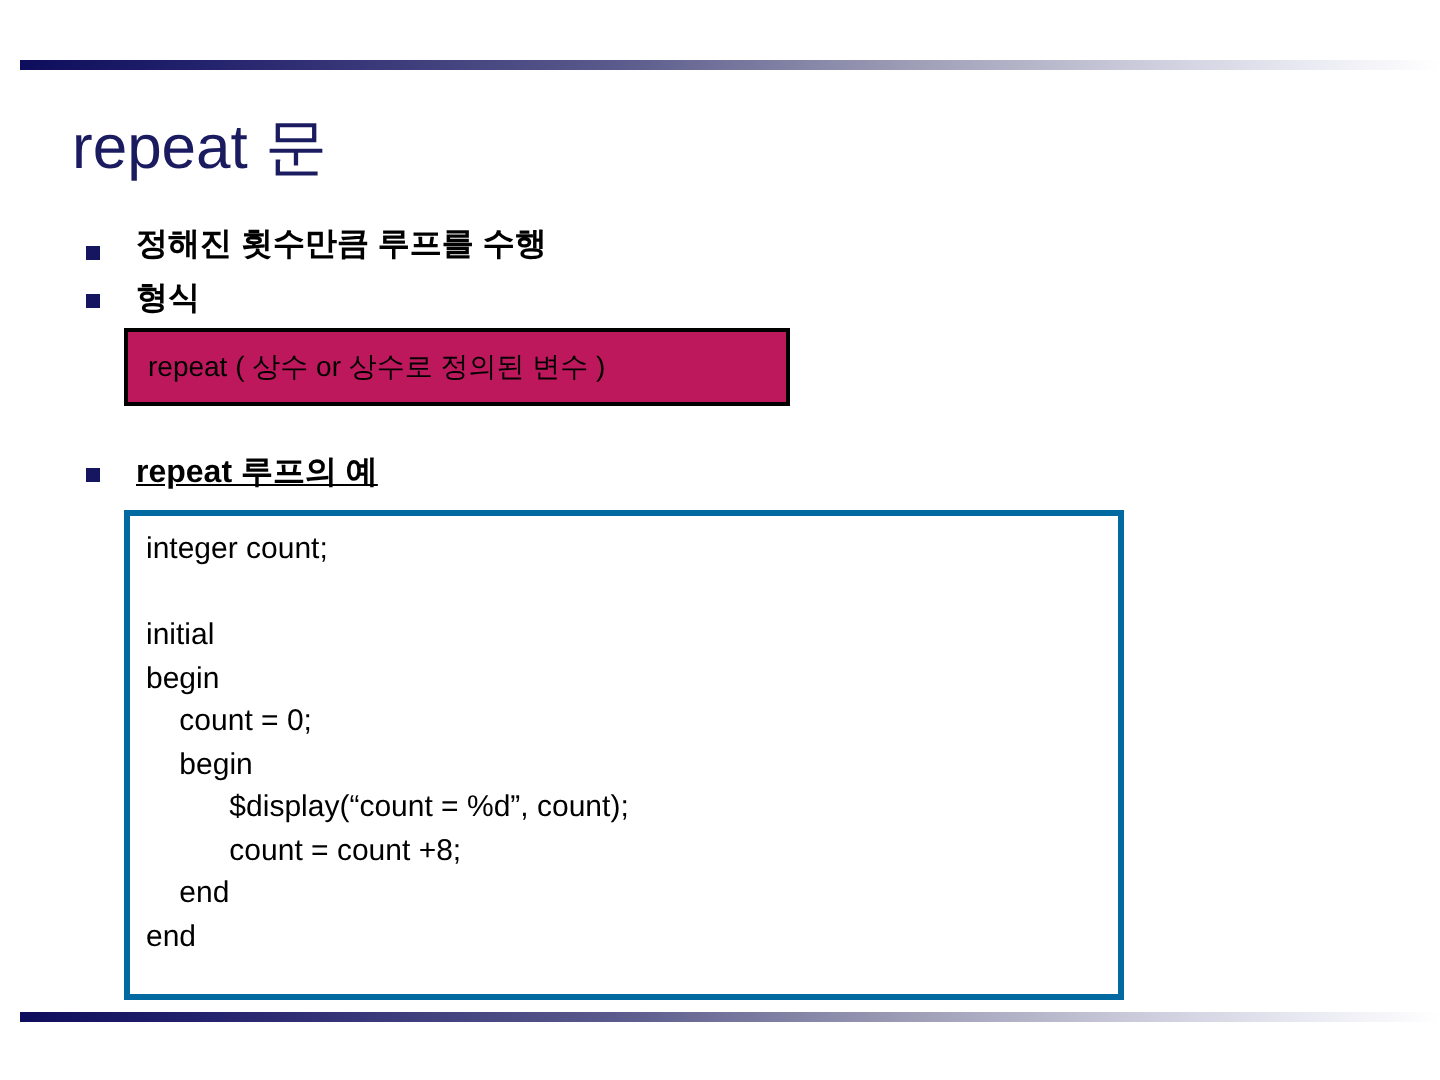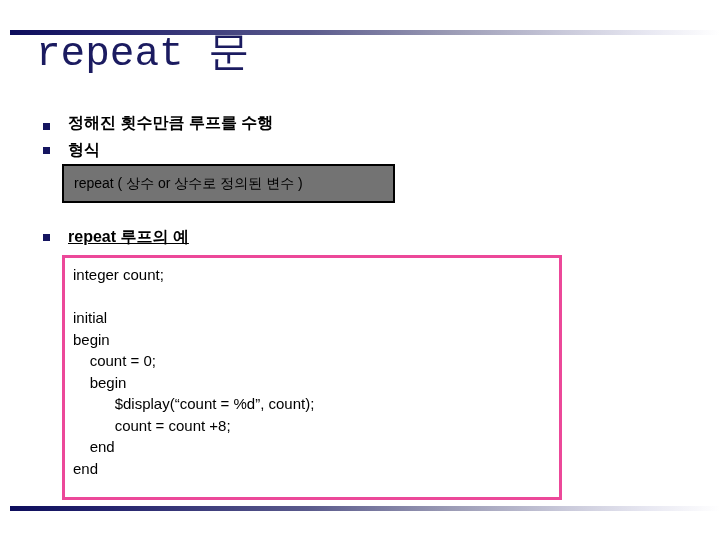--- a/index.html
+++ b/index.html
@@ -27,27 +27,26 @@
     height: 5px;
     background: linear-gradient(to right, #0d0d5c 0%, #25246e 14%, #5a5a8c 42%, #9b9bb5 62%, #c9c9da 78%, #e8e8f2 90%, #ffffff 100%);
   }
   .rule-top { top: 30px; }
   .rule-bottom { top: 506px; }
 
   
   .title {
     position: absolute;
     left: 36px;
-    top: 36px;
-    font-size: 41px;
+    top: 56px;
+    font-size: 31px;
     line-height: 36px;
     color: #1b1b60;
     letter-spacing: 0px;
     white-space: nowrap;
-    font-family: Liberation Mono, monospace;
   }
 
   
   .bullet-row {
     position: absolute;
     display: flex;
     align-items: flex-start;
   }
   .bullet-marker {
     width: 7px;
@@ -71,39 +70,39 @@
 
   
   .format-box {
     position: absolute;
     left: 62px;
     top: 164px;
     width: 333px;
     height: 39px;
     border: 2px solid #000000;
     box-sizing: border-box;
-    background: #737373;
+    background: #be185d;
     display: flex;
     align-items: center;
   }
   .format-text {
     font-size: 14px;
     color: #000000;
     padding-left: 10px;
     white-space: nowrap;
   }
 
   
   .code-box {
     position: absolute;
     left: 62px;
     top: 255px;
     width: 500px;
     height: 245px;
-    border: 3px solid #ec4899;
+    border: 3px solid #0369a1;
     box-sizing: border-box;
     background: #ffffff;
     padding: 6px 0 0 8px;
   }
   .code-line {
     font-size: 15px;
     line-height: 21.5px;
     color: #000000;
     white-space: pre;
   }

